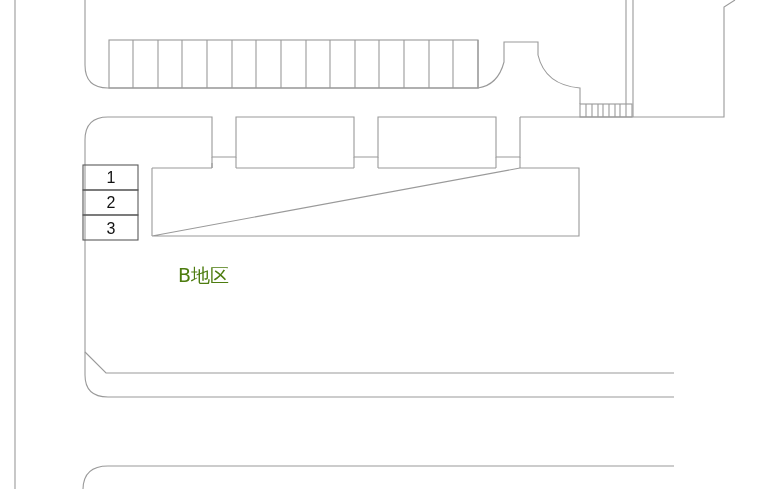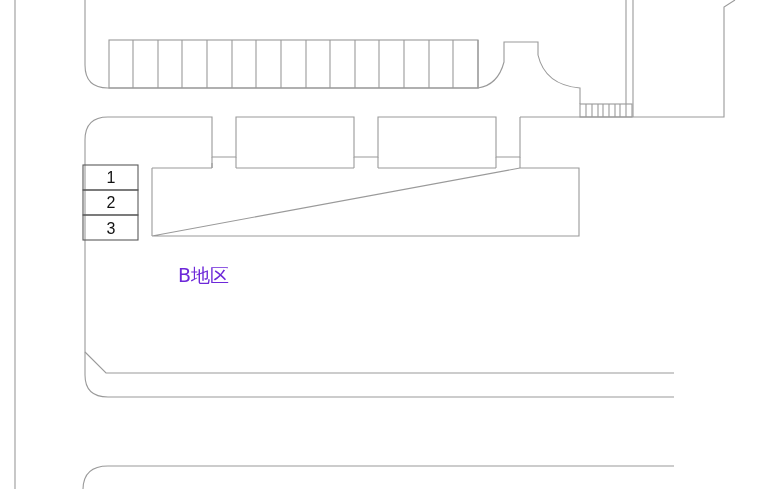--- a/index.html
+++ b/index.html
@@ -7,21 +7,21 @@
     #map { position: absolute; left: 0; top: 0; width: 784px; height: 489px; }
     .ln { fill: none; stroke: #9a9a9a; stroke-width: 1.1; }
     .ln-dark { fill: none; stroke: #5a5a5a; stroke-width: 1.1; }
     .lbl-num {
       font-family: "Liberation Sans", sans-serif;
       font-size: 16px; fill: #111111;
     }
     .lbl-area {
       position: absolute; left: 178px; top: 263px;
       font-family: "DejaVu Sans", "Liberation Sans", sans-serif;
-      font-size: 19px; color: #6d28d9; letter-spacing: 0px;
+      font-size: 19px; color: #4d7c0f; letter-spacing: 0px;
     }
   </style>
 </head>
 <body>
 
 <svg id="map" viewBox="0 0 784 489" xmlns="http://www.w3.org/2000/svg">
 
   <line class="ln" x1="15" y1="0" x2="15" y2="489"></line>
 
   <path class="ln" d="M85 0 V65 Q85 88 108 88 H478 V40"></path>

